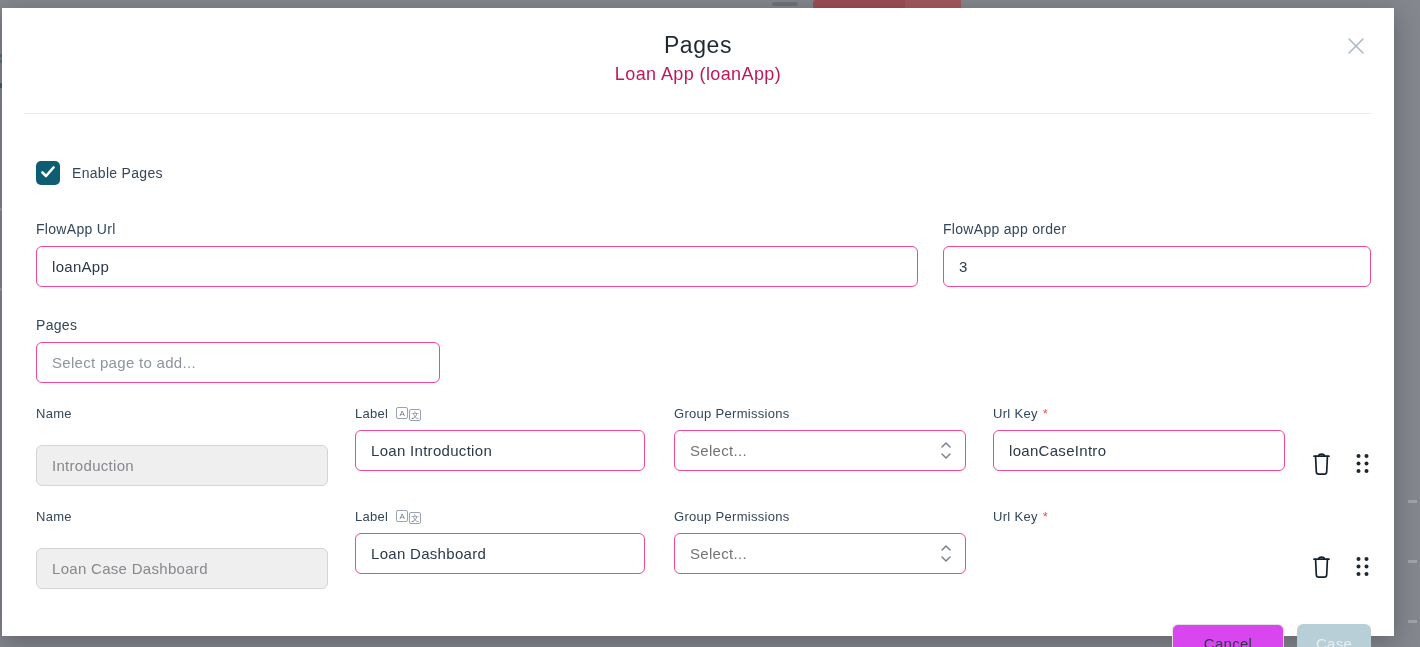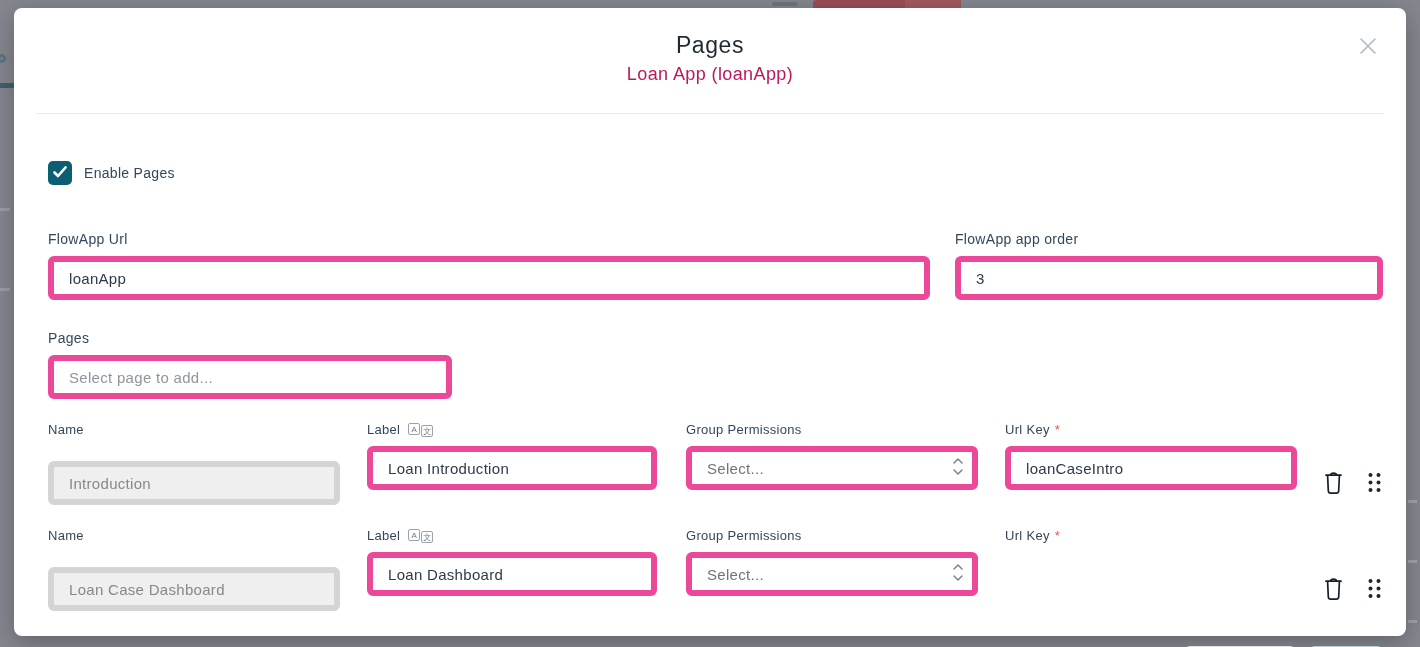--- a/index.html
+++ b/index.html
@@ -19,23 +19,23 @@
   .bg-left-o { left: -3px; top: 54px; width: 9px; height: 9px; border: 3px solid #4d6f7a; border-radius: 50%; opacity: .75; }
   .bg-left-line { left: 0; top: 83px; width: 14px; height: 5px; background: #41616d; }
   .bg-left-m1 { left: 0; top: 208px; width: 10px; height: 3px; background: #9a9da5; }
   .bg-left-m2 { left: 0; top: 288px; width: 10px; height: 3px; background: #9a9da5; }
   .bg-right-m1 { left: 1408px; top: 500px; width: 9px; height: 3px; background: #a0a3ab; }
   .bg-right-m2 { left: 1408px; top: 560px; width: 9px; height: 3px; background: #a0a3ab; }
   .bg-right-m3 { left: 1408px; top: 620px; width: 9px; height: 3px; background: #a0a3ab; }
 
   
   .modal {
-    position: absolute; left: 14px; top: 8px;
+    position: absolute; left: 2px; top: 8px;
     width: 1392px; height: 628px;
-    background: #fff; border-radius: 8px;
+    background: #fff; border-radius: 0;
     box-shadow: 0 6px 24px rgba(0,0,0,.28);
   }
   .modal-header { position: relative; padding-top: 24px; text-align: center; }
   .modal-title {
     font-size: 23px; font-weight: 500; color: #1f2933; letter-spacing: .6px;
   }
   .modal-subtitle {
     margin-top: 5px; font-size: 18px; color: #be185d; letter-spacing: .4px;
   }
   .close-btn {
@@ -53,28 +53,28 @@
     width: 24px; height: 24px; border-radius: 5px; background: #0d5e72;
     display: flex; align-items: center; justify-content: center; cursor: pointer;
     flex: 0 0 auto;
   }
   .checkbox-label { margin-left: 12px; font-size: 14px; color: #33475b; letter-spacing: .3px; }
 
   
   .field-label { font-size: 14px; color: #33475b; letter-spacing: .3px; height: 16px; margin-bottom: 9px; display: flex; align-items: center; }
   .row-label { font-size: 13px; }
   .text-input {
-    width: 100%; height: 41px; border: 6px solid #ec4899; border-radius: 6px;
+    width: 100%; height: 41px; border: 1px solid #ec4899; border-radius: 6px;
     padding: 16px 15px; font-size: 15px; color: #2c3a4b; letter-spacing: .3px;
     font-family: "Liberation Sans", sans-serif; background: #fff; outline: none;
   }
   .text-input::placeholder { color: #8f959c; }
   .text-input:disabled { background: #efefef; color: #85888c; border-color: #d4d4d4; margin-top: 15px; }
 
-  .flow-row { margin-top: 46px; display: flex; }
+  .flow-row { margin-top: 36px; display: flex; }
   .cell-url { width: 882px; margin-right: 25px; }
   .cell-order { flex: 1; }
 
   .pages-section { margin-top: 30px; }
   .pages-select { width: 404px; }
 
   
   .page-row { margin-top: 22px; display: flex; }
   .cell-name  { width: 292px; margin-right: 27px; }
   .cell-label { width: 290px; margin-right: 29px; }

